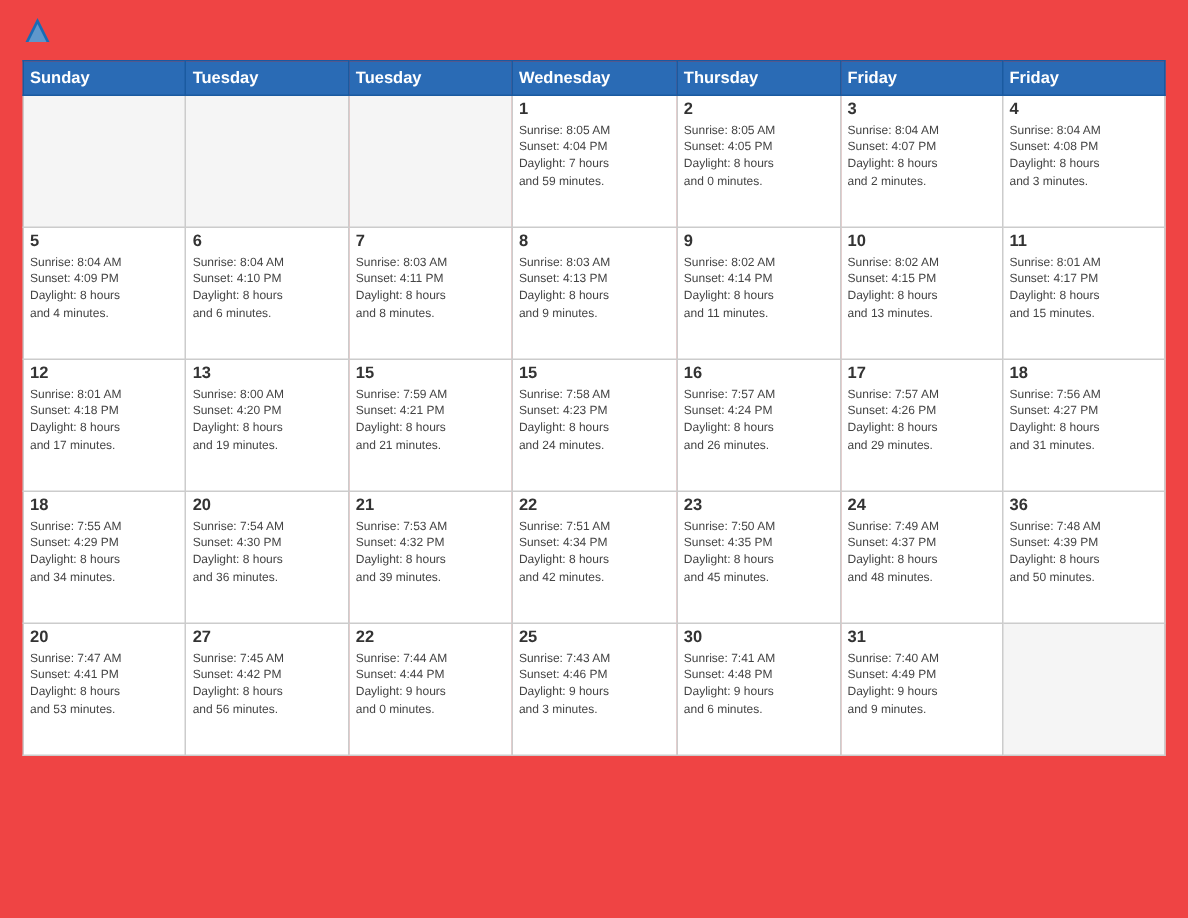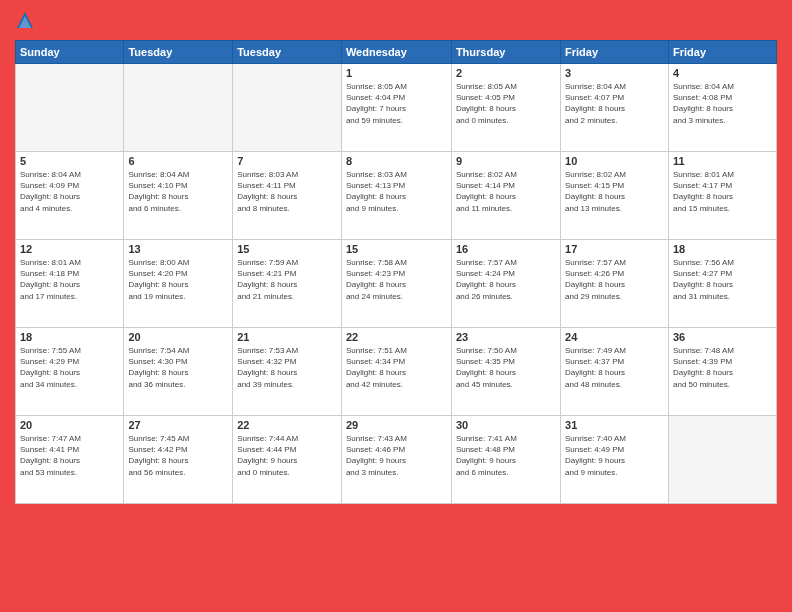--- a/index.html
+++ b/index.html
@@ -242,21 +242,21 @@
           </td>
           <td>
             <div class="day-number">27</div>
             <div class="day-info">Sunrise: 7:45 AM<br>Sunset: 4:42 PM<br>Daylight: 8 hours<br>and 56 minutes.</div>
           </td>
           <td>
             <div class="day-number">22</div>
             <div class="day-info">Sunrise: 7:44 AM<br>Sunset: 4:44 PM<br>Daylight: 9 hours<br>and 0 minutes.</div>
           </td>
           <td>
-            <div class="day-number">29</div>
+            <div class="day-number">25</div>
             <div class="day-info">Sunrise: 7:43 AM<br>Sunset: 4:46 PM<br>Daylight: 9 hours<br>and 3 minutes.</div>
           </td>
           <td>
             <div class="day-number">30</div>
             <div class="day-info">Sunrise: 7:41 AM<br>Sunset: 4:48 PM<br>Daylight: 9 hours<br>and 6 minutes.</div>
           </td>
           <td>
             <div class="day-number">31</div>
             <div class="day-info">Sunrise: 7:40 AM<br>Sunset: 4:49 PM<br>Daylight: 9 hours<br>and 9 minutes.</div>
           </td>

